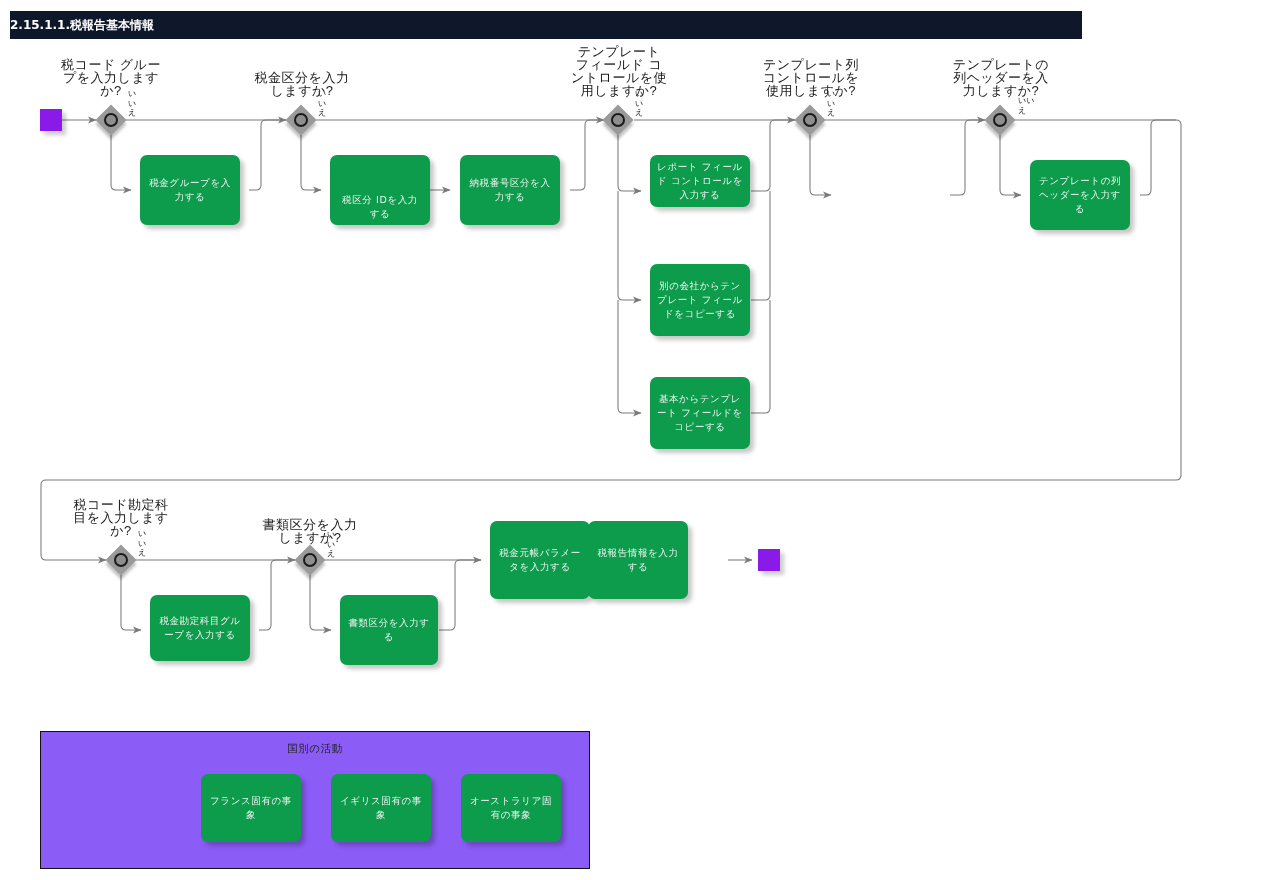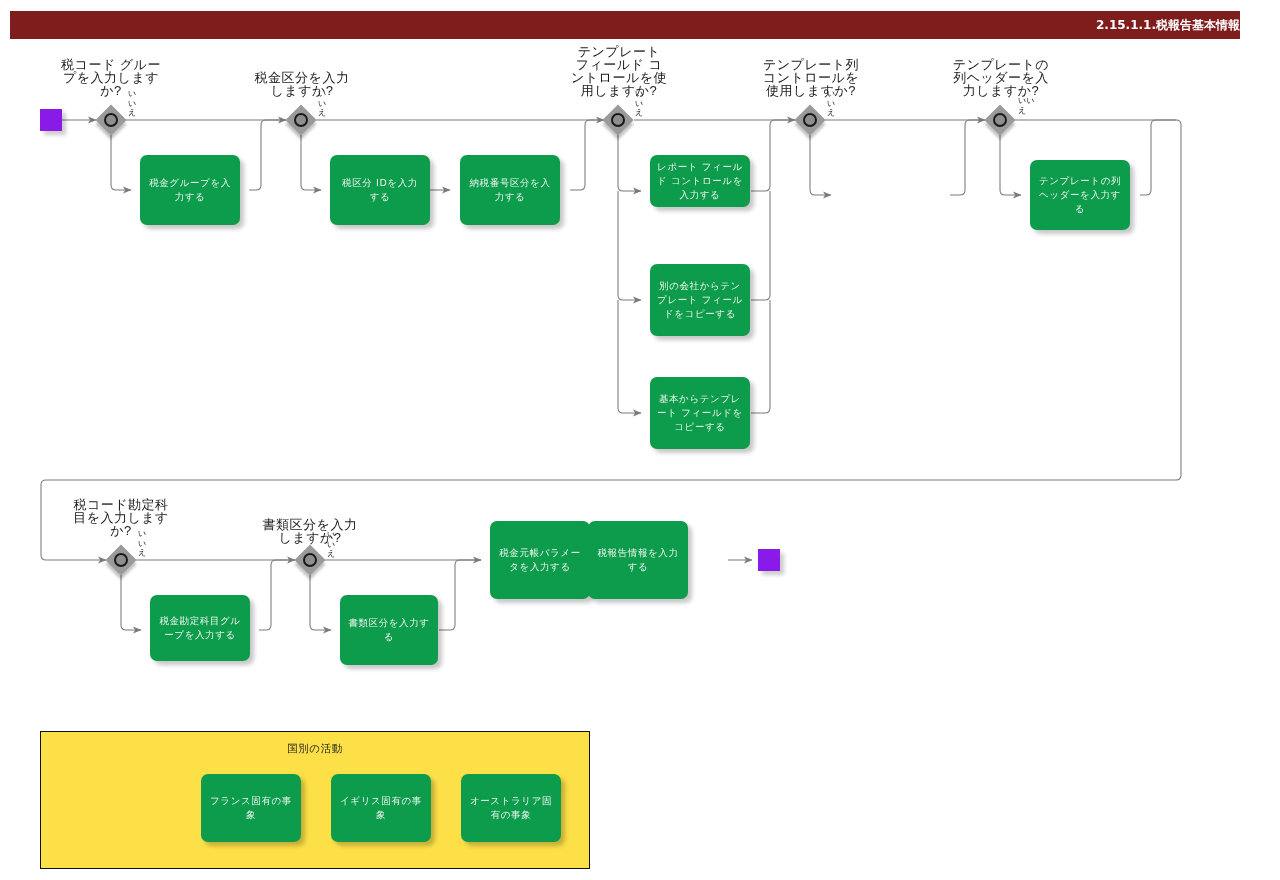--- a/index.html
+++ b/index.html
@@ -7,23 +7,23 @@
     width:1280px;height:880px;
     background:#ffffff;
     font-family:"DejaVu Sans","Liberation Sans",sans-serif;
     overflow:hidden;
     position:relative;
   }
   #canvas{position:absolute;left:0;top:0;width:1280px;height:880px;}
 
   
   .titlebar{
-    position:absolute;left:10px;top:11px;width:1230px;height:28px;
-    background:#7f1d1d;
-    display:flex;align-items:center;justify-content:flex-end;
+    position:absolute;left:10px;top:11px;width:1072px;height:28px;
+    background:#0f172a;
+    display:flex;align-items:center;justify-content:flex-start;
   }
   .titlebar .tt{
     color:#ffffff;font-size:12px;font-weight:bold;letter-spacing:0px;
     font-family:"DejaVu Sans","Liberation Sans",sans-serif;
   }
 
   
   svg.wires{position:absolute;left:0;top:0;width:1280px;height:880px;pointer-events:none;}
 
   
@@ -81,21 +81,21 @@
     color:#1a1a1a;
     width:12px;
     text-align:left;
     letter-spacing:0px;
   }
 
   
   .groupbox{
     position:absolute;
     border:1.4px solid #111111;
-    background:#fde047;
+    background:#8b5cf6;
     box-sizing:border-box;
   }
   .grouptitle{
     position:absolute;width:100%;text-align:center;top:10px;
     font-size:10.5px;color:#222;letter-spacing:0.6px;
   }
 </style>
 </head>
 <body>
 
@@ -217,21 +217,21 @@
   <div class="node decision" style="left:299px;top:549px;">
     <div class="dia"></div>
     <div class="ring"></div>
   </div>
   <div class="qlabel" style="left:260px;top:518px;width:100px;">書類区分を入力しますか?</div>
   <div class="nolabel" style="left:327px;top:530px;">い​い​え</div>
 
   <div class="node task" style="left:140px;top:155px;width:100px;height:70px;">
     <span>税金グループを入力する</span>
   </div>
-  <div class="node task" style="left:330px;top:155px;width:100px;height:70px;">
+  <div class="node task" style="left:330px;top:155px;width:100px;height:70px;align-items:flex-end;">
     <span>税区分 IDを入力する</span>
   </div>
   <div class="node task" style="left:460px;top:155px;width:100px;height:70px;">
     <span>納税番号区分を入力する</span>
   </div>
   <div class="node task" style="left:650px;top:155px;width:100px;height:52px;">
     <span>レポート フィールド コントロールを入力する</span>
   </div>
   <div class="node task" style="left:650px;top:264px;width:100px;height:72px;">
     <span>別の会社からテンプレート フィールドをコピーする</span>

